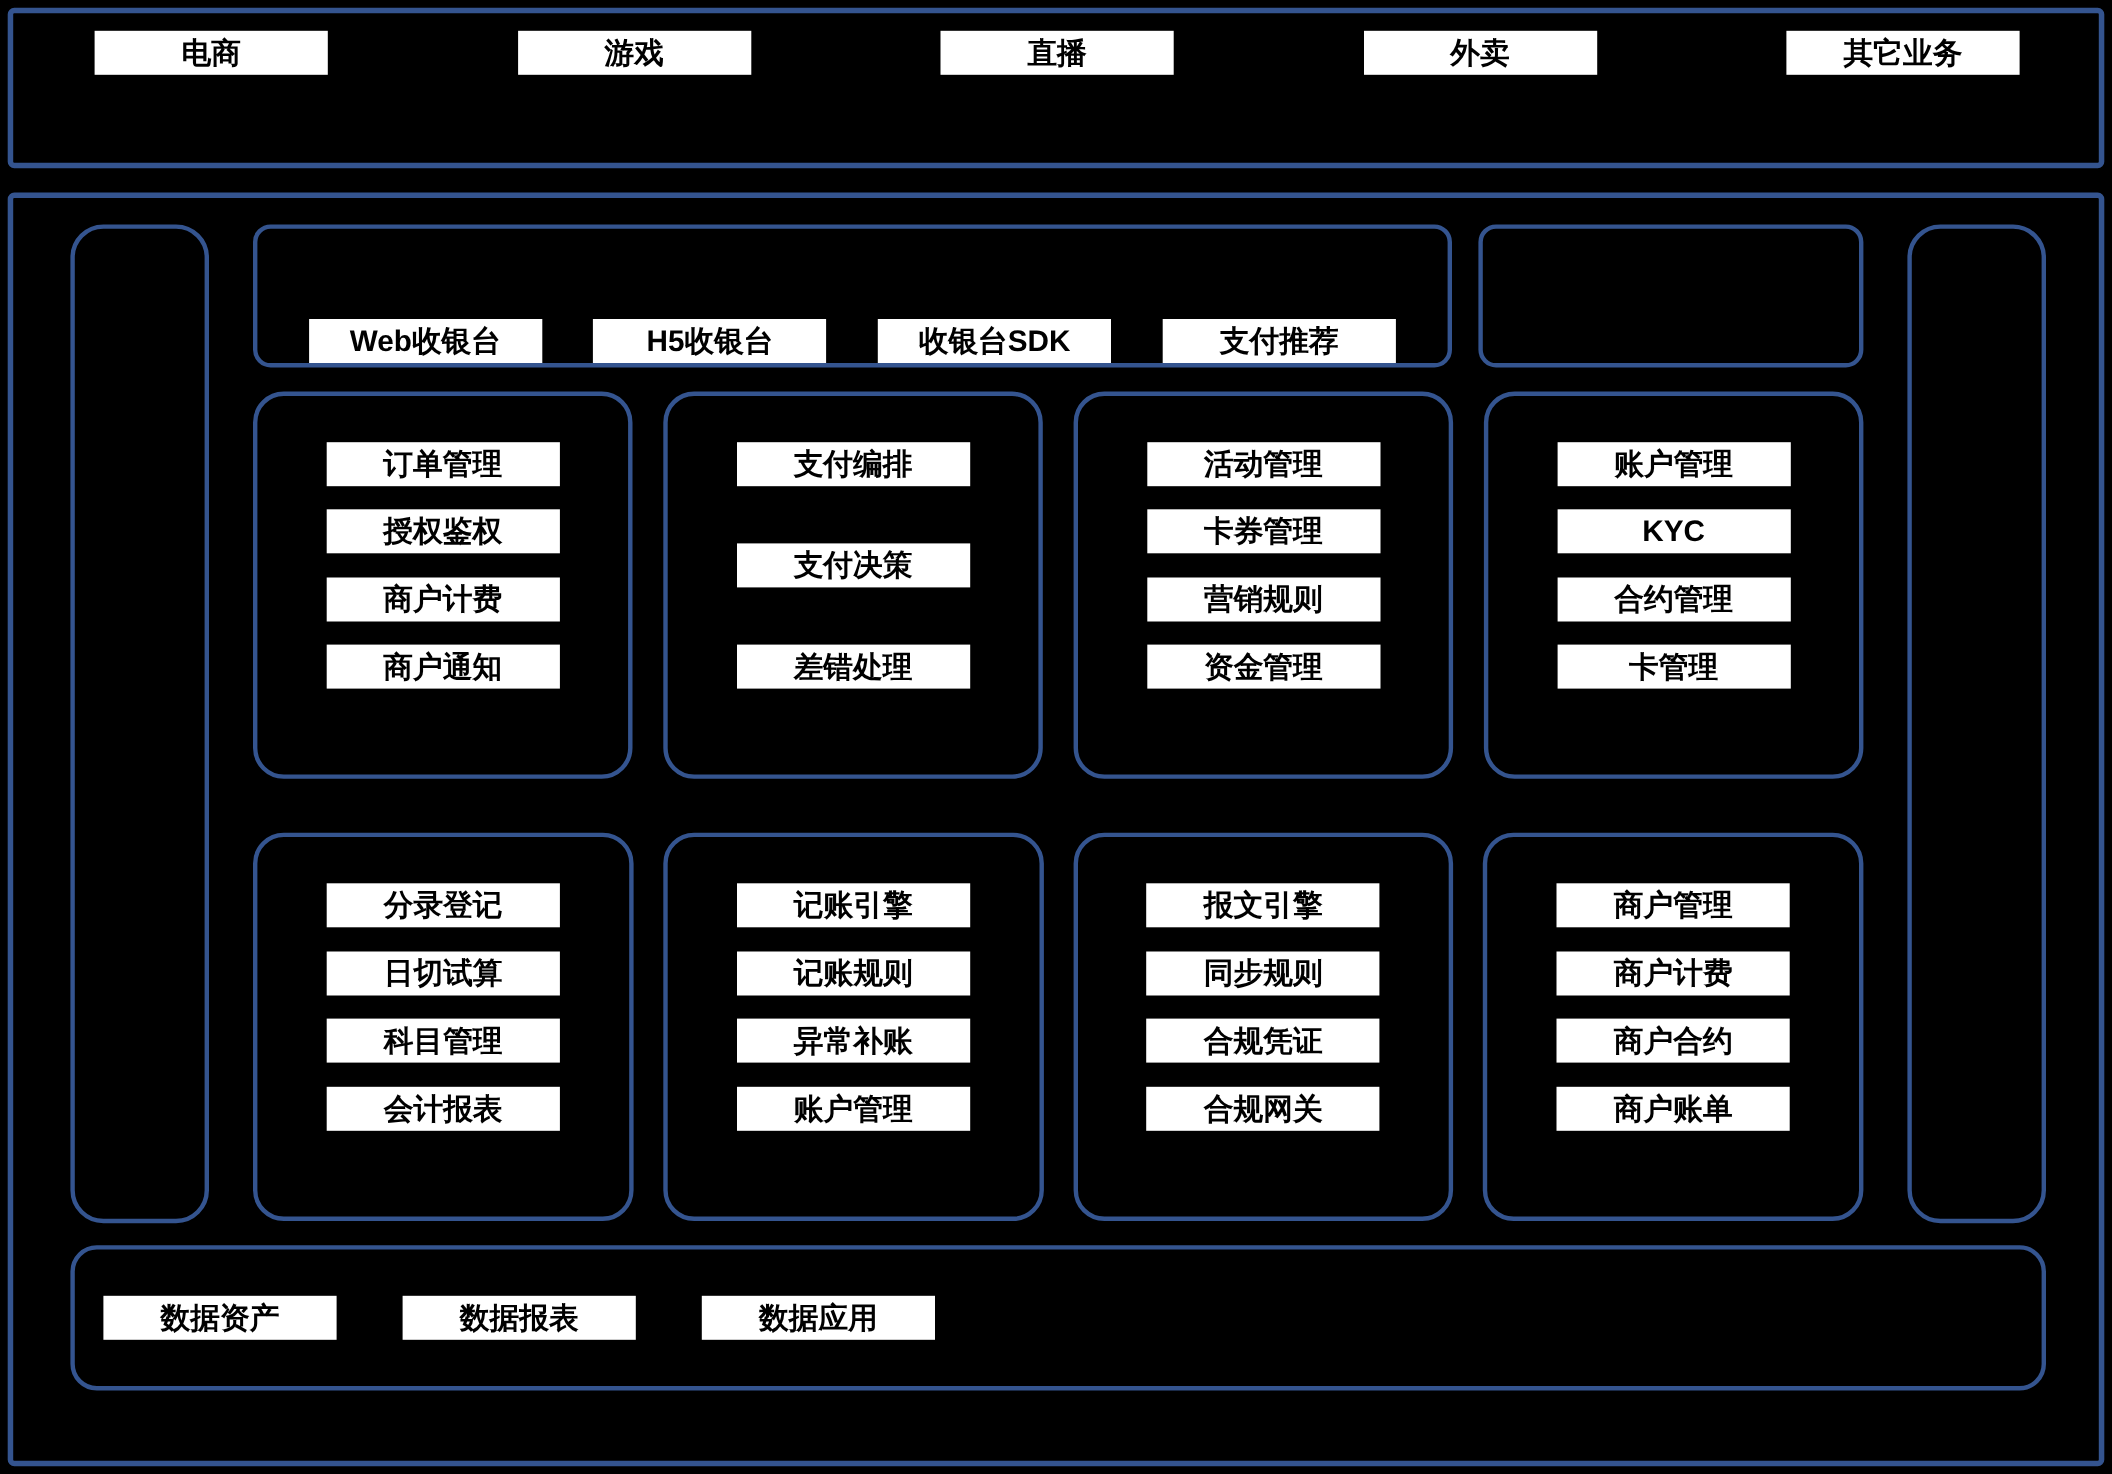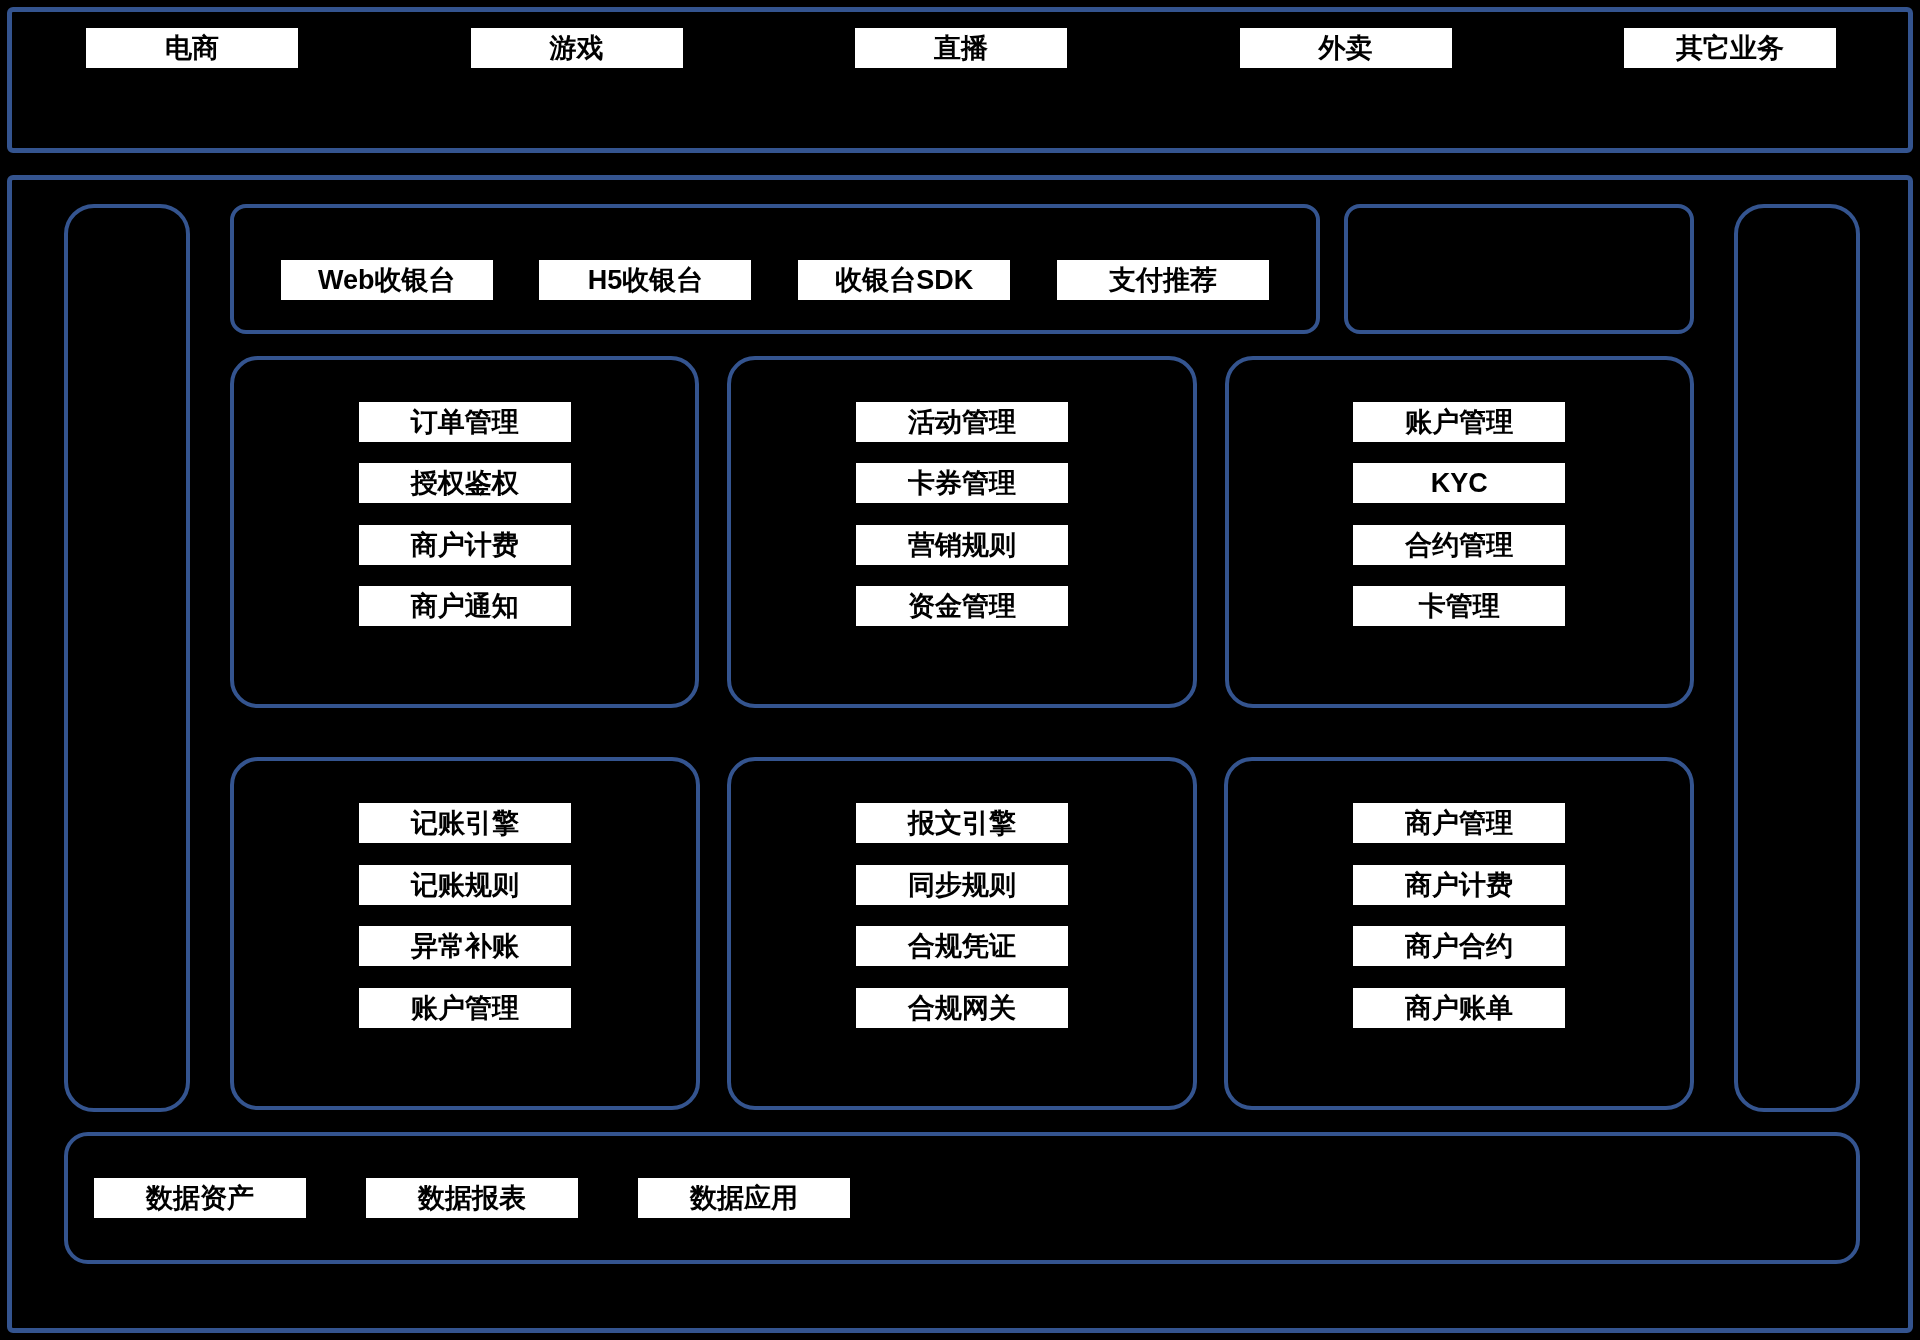--- a/index.html
+++ b/index.html
@@ -54,21 +54,21 @@
     height:130px;flex:0 0 auto;
     display:flex;gap:24px;
     margin-bottom:22px;
   }
   .panel{
     border:4px solid var(--line);
     box-sizing:border-box;
   }
   .checkout-panel{
     flex:3.16;border-radius:16px;
-    display:flex;align-items:center;
+    display:flex;align-items:flex-end;
     padding-top:22px;
   }
   .checkout-panel .hlist{
     width:100%;
     display:flex;justify-content:space-evenly;align-items:center;
   }
   .empty-panel{
     flex:1;border-radius:16px;
   }
   .grid-row{
@@ -147,37 +147,52 @@
           <div class="panel group">
             <div class="vlist">
                 <div class="box">订单管理</div>
                 <div class="box">授权鉴权</div>
                 <div class="box">商户计费</div>
                 <div class="box">商户通知</div>
               </div>
           </div>
           <div class="panel group">
             <div class="vlist">
+                <div class="box">支付编排</div>
+                <div class="box">支付决策</div>
+                <div class="box">差错处理</div>
+              </div>
+          </div>
+          <div class="panel group">
+            <div class="vlist">
                 <div class="box">活动管理</div>
                 <div class="box">卡券管理</div>
                 <div class="box">营销规则</div>
                 <div class="box">资金管理</div>
               </div>
           </div>
           <div class="panel group">
             <div class="vlist">
                 <div class="box">账户管理</div>
                 <div class="box">KYC</div>
                 <div class="box">合约管理</div>
                 <div class="box">卡管理</div>
               </div>
           </div>
         </div>
 
         <div class="grid-row acct">
+          <div class="panel group">
+            <div class="vlist">
+                <div class="box">分录登记</div>
+                <div class="box">日切试算</div>
+                <div class="box">科目管理</div>
+                <div class="box">会计报表</div>
+              </div>
+          </div>
           <div class="panel group">
             <div class="vlist">
                 <div class="box">记账引擎</div>
                 <div class="box">记账规则</div>
                 <div class="box">异常补账</div>
                 <div class="box">账户管理</div>
               </div>
           </div>
           <div class="panel group">
             <div class="vlist">

